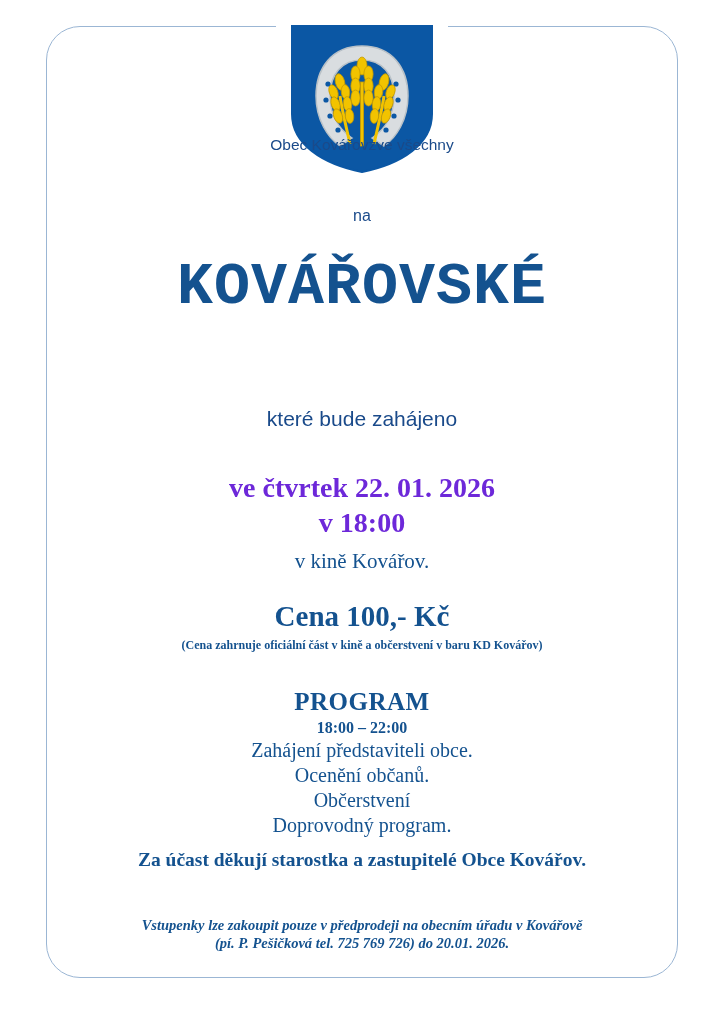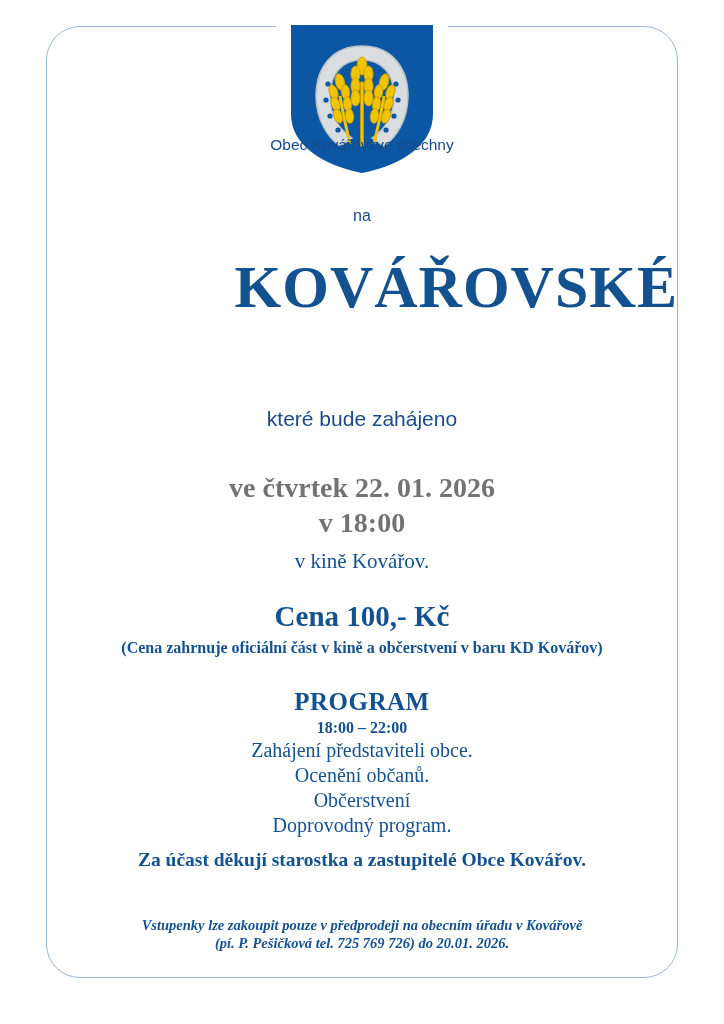--- a/index.html
+++ b/index.html
@@ -86,46 +86,45 @@
     position: absolute;
     top: 180px;
     width: 632px;
     font-size: 16px;
   }
 
   .t-title {
     position: absolute;
     top: 224px;
     width: 632px;
-    font-family: Liberation Serif, serif;
+    font-family: Liberation Mono, monospace;
     font-weight: bold;
     font-size: 60px;
     letter-spacing: 1px;
     line-height: 1.18;
     color: #14528f;
-    text-align: right;
   }
 
   .t-sub1 {
     position: absolute;
     top: 380px;
     width: 632px;
     font-size: 21px;
     color: #1a4a8a;
   }
 
   .t-date {
     position: absolute;
     top: 444px;
     width: 632px;
     font-family: "Liberation Serif", serif;
     font-weight: bold;
     font-size: 28px;
     line-height: 1.28;
-    color: #737373;
+    color: #6d28d9;
   }
 
   .t-place {
     position: absolute;
     top: 522px;
     width: 632px;
     font-family: "Liberation Serif", serif;
     font-size: 21px;
     color: #14528f;
   }
@@ -139,21 +138,21 @@
     font-size: 29px;
     color: #14528f;
   }
 
   .t-price-note {
     position: absolute;
     top: 612px;
     width: 632px;
     font-family: "Liberation Serif", serif;
     font-weight: bold;
-    font-size: 16px;
+    font-size: 12px;
     color: #14528f;
   }
 
   .t-program-head {
     position: absolute;
     top: 660px;
     width: 632px;
     font-family: "Liberation Serif", serif;
     font-weight: bold;
     font-size: 25px;

